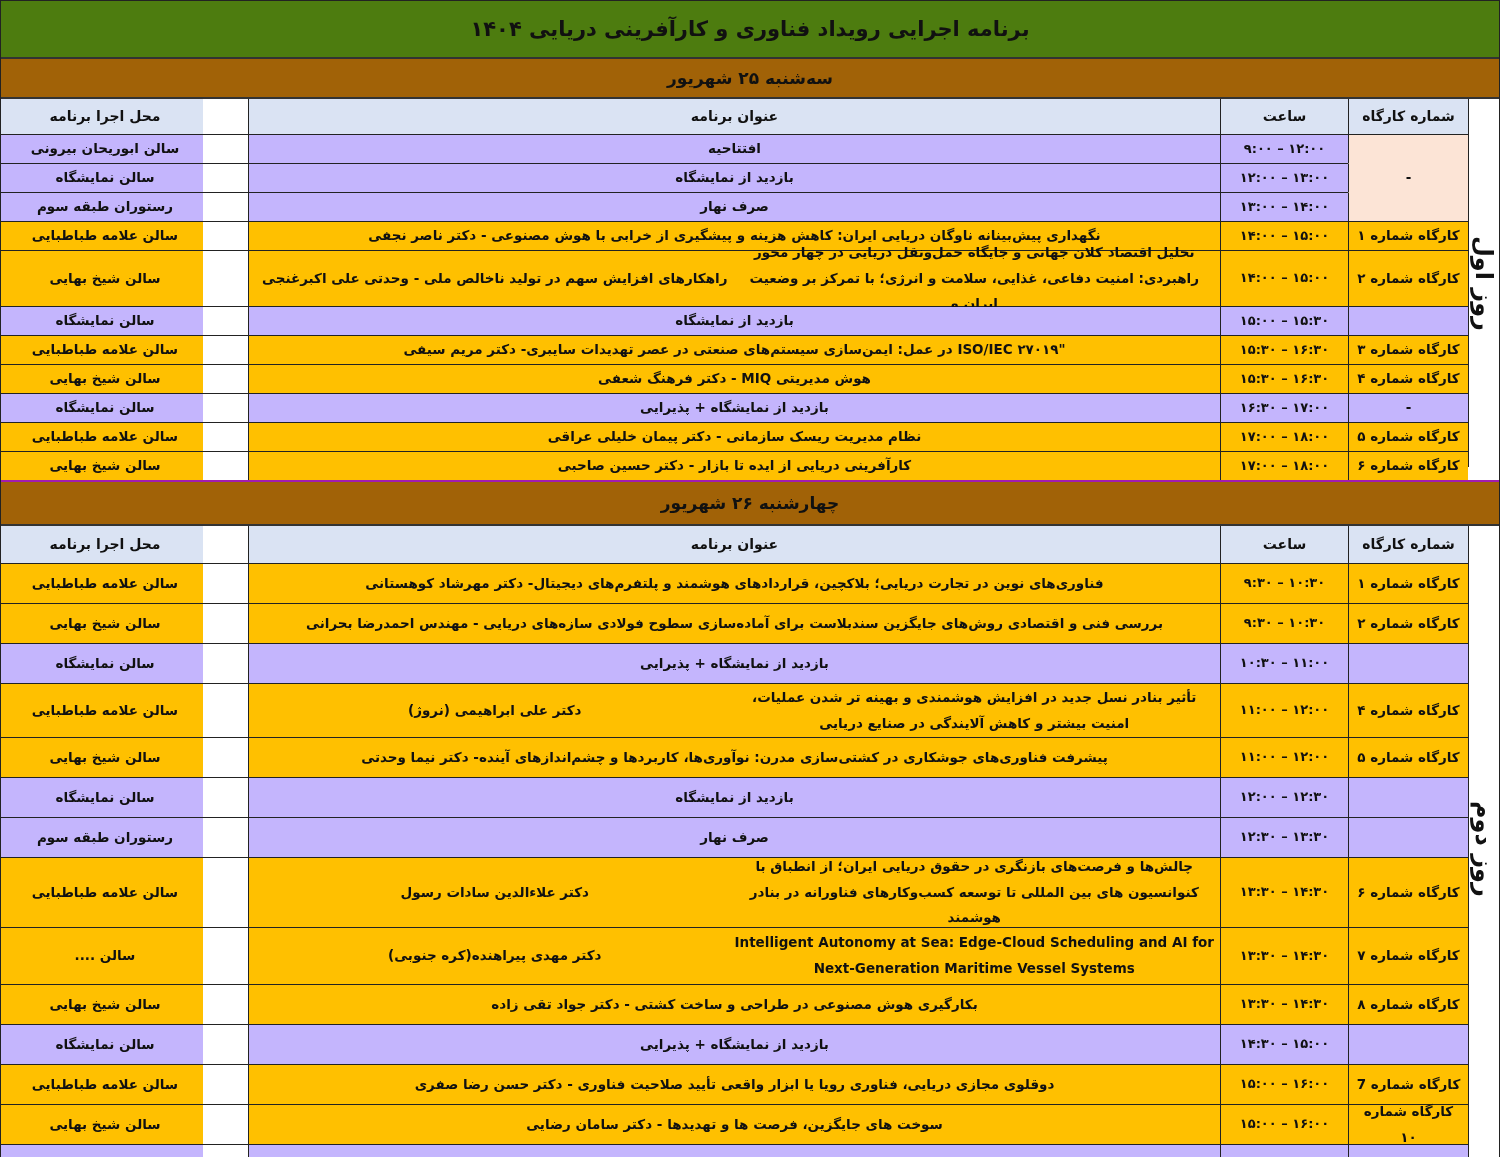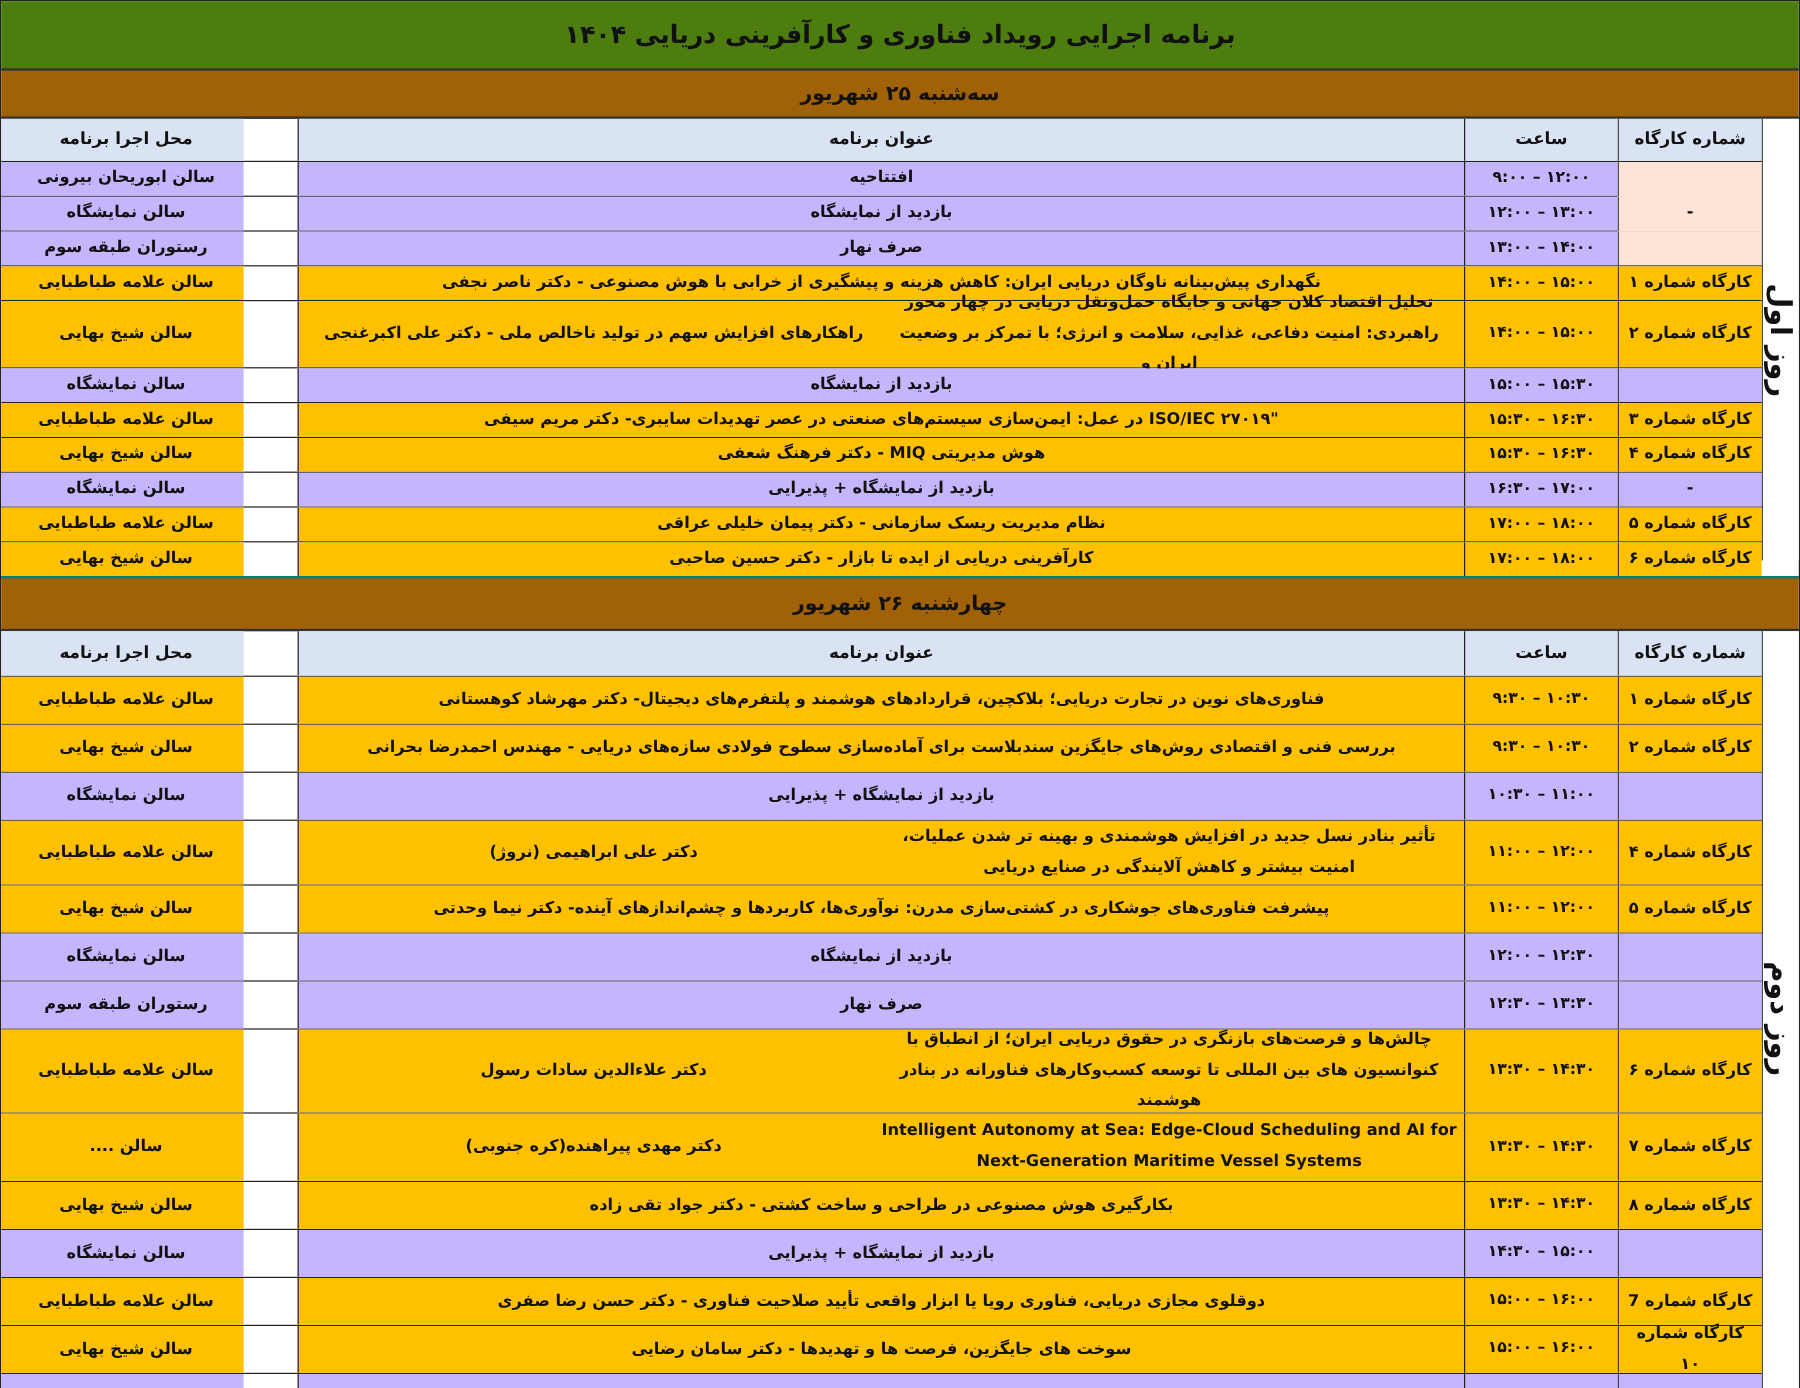--- a/index.html
+++ b/index.html
@@ -77,21 +77,21 @@
             <div class="cell c-title gold">نگهداری پیش‌بینانه ناوگان دریایی ایران: کاهش هزینه و پیشگیری از خرابی با هوش مصنوعی - دکتر ناصر نجفی</div>
             <div class="cell c-loc gold">سالن علامه طباطبایی</div>
           </div>
           <div class="row" style="height: 55px;">
             <div class="cell c-ws gold" style="">
               <span>کارگاه شماره ۲</span>
             </div>
             <div class="cell c-time gold">۱۴:۰۰ – ۱۵:۰۰</div>
             <div class="cell c-title gold two">
               <div>تحلیل اقتصاد کلان جهانی و جایگاه حمل‌ونقل دریایی در چهار محور راهبردی: امنیت دفاعی، غذایی، سلامت و انرژی؛ با تمرکز بر وضعیت ایران و</div>
-              <div>راهکارهای افزایش سهم در تولید ناخالص ملی - دکتر علی اکبرغنجی</div>
+              <div>راهکارهای افزایش سهم در تولید ناخالص ملی - وحدتی علی اکبرغنجی</div>
             </div>
             <div class="cell c-loc gold">سالن شیخ بهایی</div>
           </div>
           <div class="row" style="height: 28px;">
             <div class="cell c-ws light" style="">
               <span></span>
             </div>
             <div class="cell c-time light">۱۵:۰۰ – ۱۵:۳۰</div>
             <div class="cell c-title light">بازدید از نمایشگاه</div>
             <div class="cell c-loc light">سالن نمایشگاه</div>
@@ -133,21 +133,21 @@
               <span>کارگاه شماره ۶</span>
             </div>
             <div class="cell c-time gold">۱۷:۰۰ – ۱۸:۰۰</div>
             <div class="cell c-title gold">کارآفرینی دریایی از ایده تا بازار - دکتر حسین صاحبی</div>
             <div class="cell c-loc gold">سالن شیخ بهایی</div>
           </div>
         </div>
     </div>
   </div>
 
-  <div class="dayhdr d2hdr" style="border-top:2px solid #0f766e">چهارشنبه ۲۶ شهریور</div>
+  <div class="dayhdr d2hdr" style="border-top:2px solid #a21caf">چهارشنبه ۲۶ شهریور</div>
   <div class="block">
     <div class="daylabel" style="height:646px;">
         <span>روز دوم</span>
       </div>
     <div class="grid">
       <div class="row" style="height:37px;">
         <div class="cell c-ws hdr">شماره کارگاه</div>
         <div class="cell c-time hdr" style="direction:rtl">ساعت</div>
         <div class="cell c-title hdr">عنوان برنامه</div>
         <div class="cell c-loc hdr">محل اجرا  برنامه</div>

